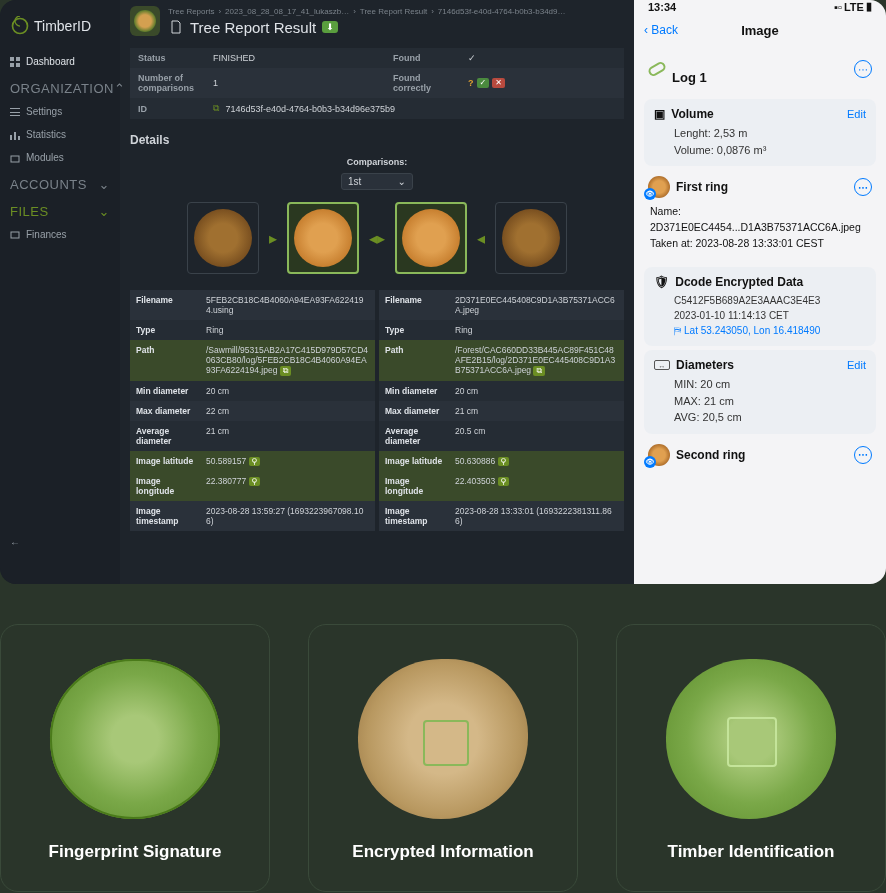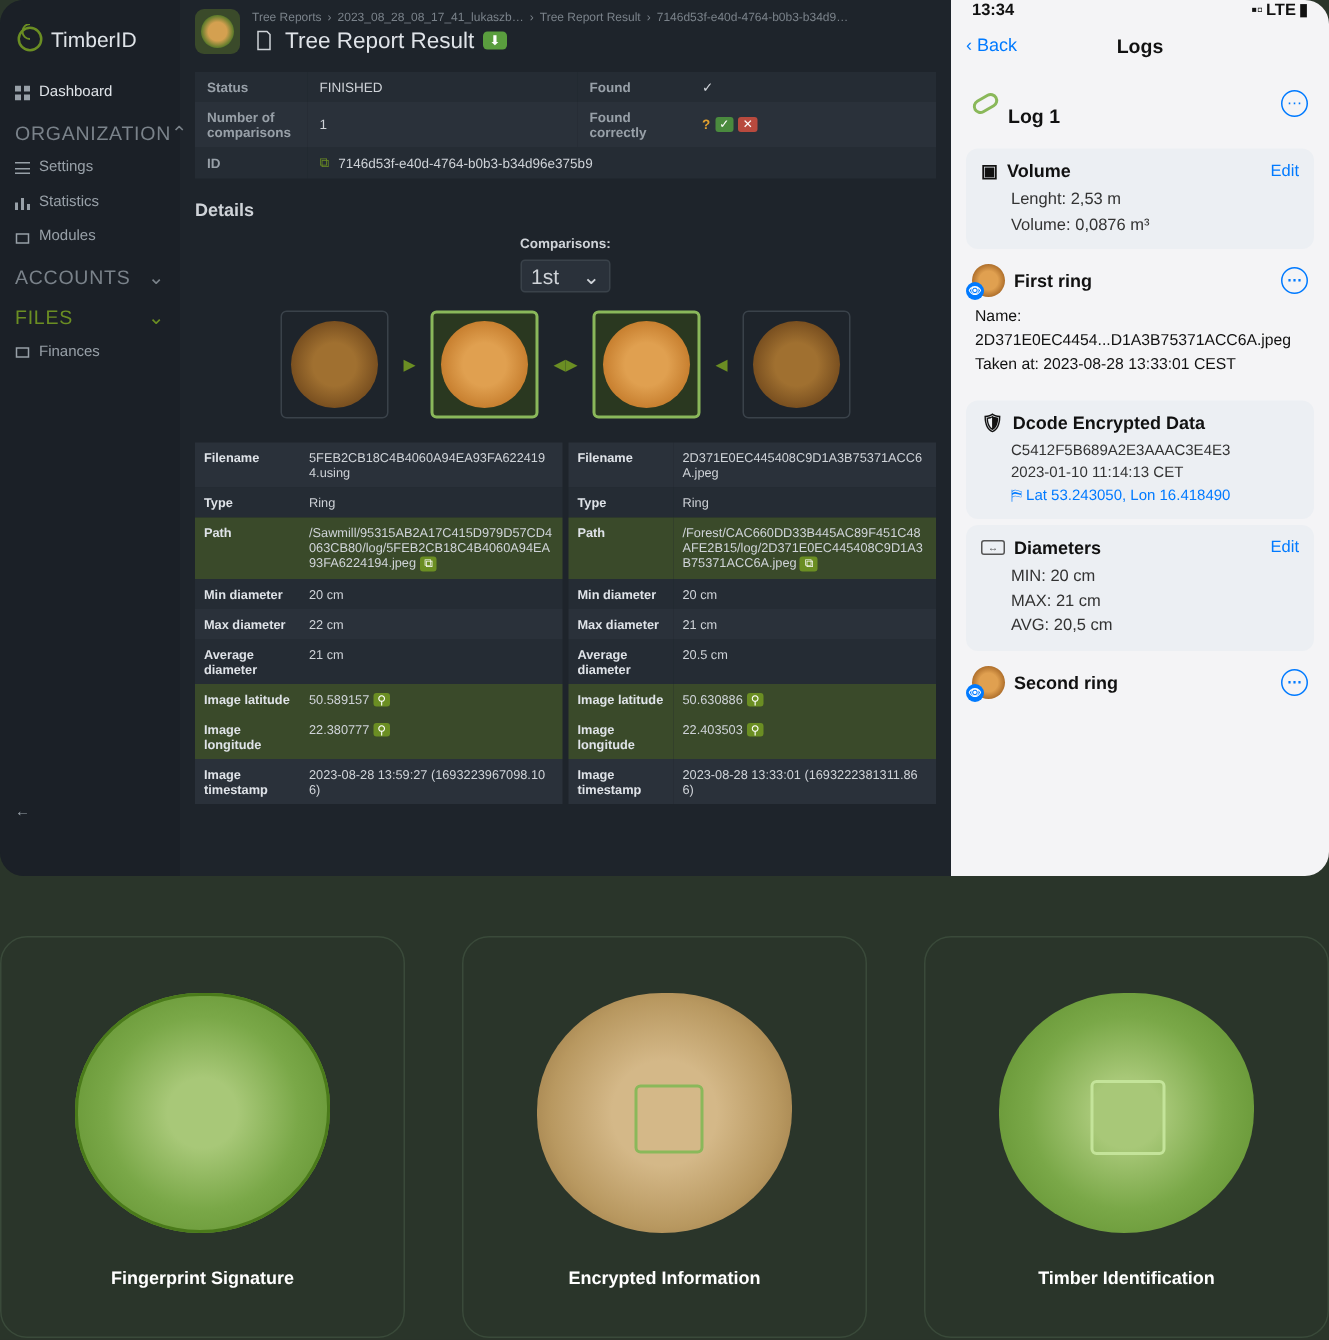--- a/index.html
+++ b/index.html
@@ -42,21 +42,21 @@
   table.stat td.lbl { width:75px; color:#98a0a8; font-weight:600;}
   table.stat td.val { color:#cfd3d8; }
   .found-ico { color:#6b8e23; }
   .badge-row { display:inline-flex; gap:3px; }
   .badge-g { background:#4a8a3e;color:#fff;border-radius:2px;padding:0 3px;font-size:8px;}
   .badge-r { background:#b84a3e;color:#fff;border-radius:2px;padding:0 3px;font-size:8px;}
   .id-row { display:flex; gap:6px; align-items:center; color:#cfd3d8;}
 
   .details-h { padding:8px 10px 4px; color:#cfd3d8; font-size:12px; font-weight:600;}
   .compare-h { text-align:center; font-size:9px; font-weight:600; padding:6px;}
-  .dd { width:60px; margin:0 auto; background:#2a313a; border:1px solid #3a424a; border-radius:3px; padding:2px 6px; font-size:14px; color:#cfd3d8; display:flex;justify-content:space-between;align-items:center;}
+  .dd { width:72px; margin:0 auto; background:#2a313a; border:1px solid #3a424a; border-radius:3px; padding:2px 6px; font-size:10px; color:#cfd3d8; display:flex;justify-content:space-between;align-items:center;}
   .thumbs { display:flex; justify-content:center; gap:10px; padding:12px 0;}
   .thumb { width:72px; height:72px; border-radius:4px; border:1px solid #3a424a; display:flex;align-items:center;justify-content:center; overflow:hidden;}
   .thumb.hi { border:2px solid #8ab85a; background:#2a3820;}
   .ring { width:58px;height:58px;border-radius:50%; background:radial-gradient(circle,#e0a050 35%,#c88030 70%,#8a5020 100%);}
   .ring.dark{ background:radial-gradient(circle,#a07030 35%,#7a5020 70%,#4a3010 100%);}
   .arrow-sep{ color:#6b8e23; font-size:16px; align-self:center;}
 
   .meta-block{ text-align:center; font-size:9px; line-height:1.5; padding:2px;}
   .meta-block .ok{color:#8ab85a;}
   .two-col{ display:flex; gap:4px; margin:4px 10px;}
@@ -90,21 +90,21 @@
   .eye-b{position:absolute;bottom:-2px;left:-4px;width:12px;height:12px;background:#007aff;border-radius:50%;display:flex;align-items:center;justify-content:center;color:#fff;font-size:7px;}
   .loc{color:#007aff;font-weight:500;}
   .mono{font-size:10px;color:#333;}
   .dia-ico{width:16px;height:10px;border:1.5px solid #555;border-radius:2px;display:flex;align-items:center;justify-content:center;font-size:7px;color:#555;}
 
   
   .features{ display:flex; gap:38px; padding:40px 0 0 0; justify-content:center;}
   .feat{ width:270px; height:268px; background:#2a352a; border:1px solid #3a4a3a; border-radius:18px;
          display:flex;flex-direction:column;align-items:center;justify-content:center;gap:18px;}
   .feat-img{ width:180px;height:170px;display:flex;align-items:center;justify-content:center;}
-  .feat-title{ color:#fff; font-weight:600; font-size:12px;}
+  .feat-title{ color:#fff; font-weight:600; font-size:17px;}
   .slice{width:170px;height:160px;border-radius:50% 48% 52% 50%;}
   .slice.green{background:radial-gradient(circle,#a8c878 20%,#7aa848 55%,#5a8a2a 100%);box-shadow:0 0 0 2px #4a7a1a inset;}
   .slice.wood{background:radial-gradient(circle,#d4b888 30%,#b89860 65%,#8a6838 100%);position:relative;}
   .slice.wood::after{content:"";position:absolute;top:38%;left:38%;width:42px;height:42px;border:2px solid #8ab85a;border-radius:4px;}
   .slice.combo{background:radial-gradient(circle,#a8c878 20%,#7aa848 55%,#5a8a2a 100%);position:relative;}
   .slice.combo::after{content:"";position:absolute;top:36%;left:36%;width:46px;height:46px;border:2px solid #c4e49a;border-radius:4px;}
 </style>
 </head>
 <body>
 
@@ -352,21 +352,21 @@
     <div class="mstatus">
       <span>13:34</span>
       <span class="sig">
         <span>▪▫</span>
         <span>LTE</span>
         <span>▮</span>
       </span>
     </div>
     <div class="mhead">
       <span class="mback">‹ <span>Back</span></span>
-      <span class="mtitle">Logs</span>
+      <span class="mtitle">Image</span>
     </div>
     <div class="mcont">
       <div class="log-head">
         <div class="tube"></div>
         <span class="t">Log 1</span>
         <div class="dots">⋯</div>
       </div>
 
       <div class="card">
         <div class="card-head">

